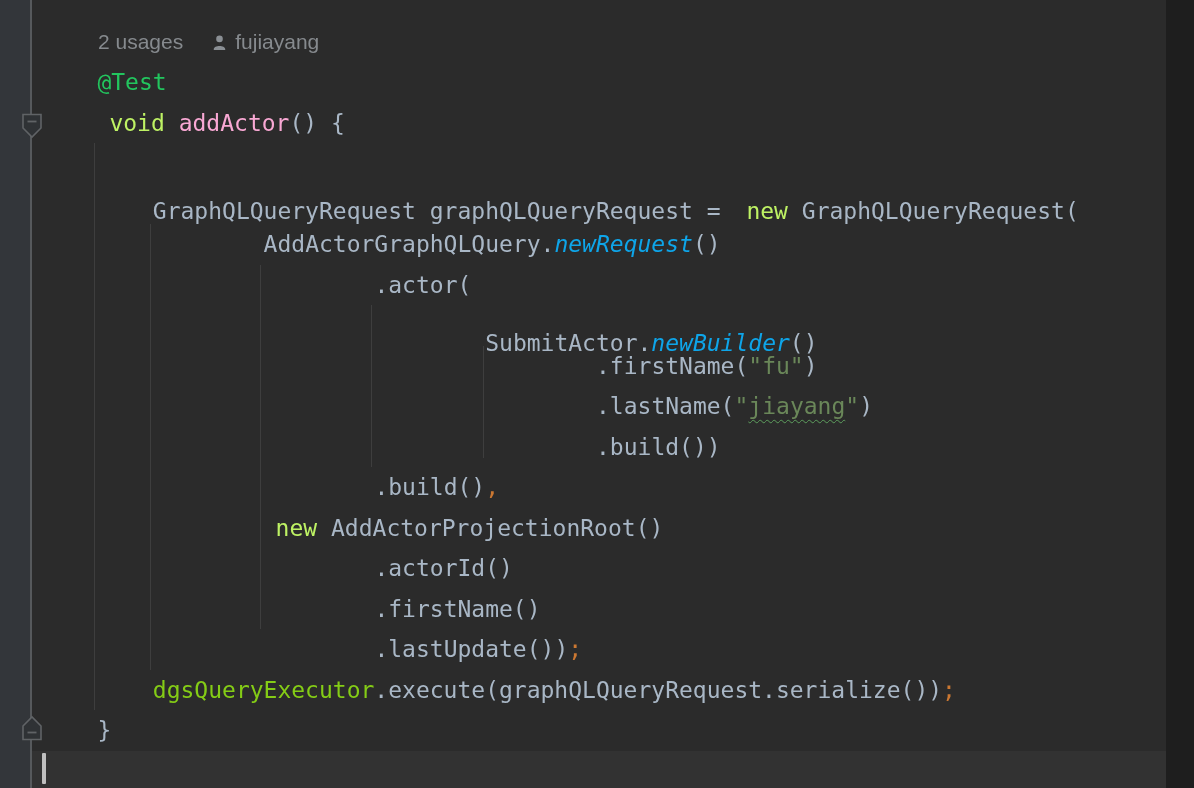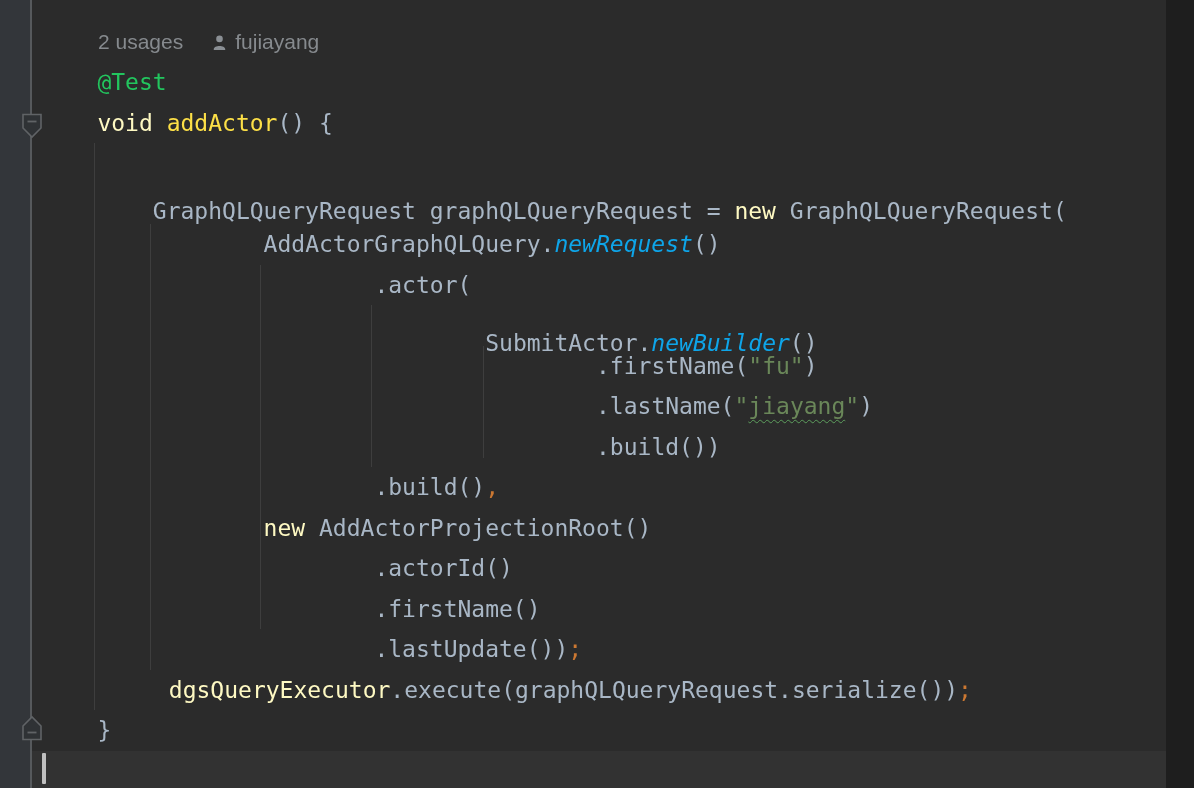--- a/index.html
+++ b/index.html
@@ -17,27 +17,27 @@
     position:absolute;height:40.5px;line-height:40.5px;white-space:pre;
     color:#a9b7c6;
   }
   .hint-line{
     position:absolute;height:40.5px;display:flex;align-items:center;
     font-family:"Liberation Sans",sans-serif;font-size:21px;color:#868a8e;
   }
   .hint-line .seg-gap{width:28px;}
   .hint-line .icon-gap{width:7px;}
   .tk-d{color:#a9b7c6;}
-  .tk-k{color:#fef9c3;}
-  .tk-m{color:#fde047;}
+  .tk-k{color:#bef264;margin-left:12px;}
+  .tk-m{color:#f9a8d4;}
   .tk-a{color:#22c55e;}
   .tk-s{color:#6a8759;}
   .tk-sq{color:#6a8759;text-decoration:underline wavy #5d9e5d 1px;text-underline-offset:5px;}
   .tk-di{color:#0ea5e9;font-style:italic;}
-  .tk-f{color:#fef9c3;margin-left:16px;}
+  .tk-f{color:#84cc16;}
   .tk-p{color:#cc7832;}
   .fold-marker{position:absolute;left:21px;width:22px;height:26px;}
   .caret{position:absolute;left:42px;top:753px;width:4px;height:31px;background:#bfbfbf;border-radius:1px;}
 </style>
 </head>
 <body>
 
 <div id="app">
 
   <div class="caret-line"></div>

